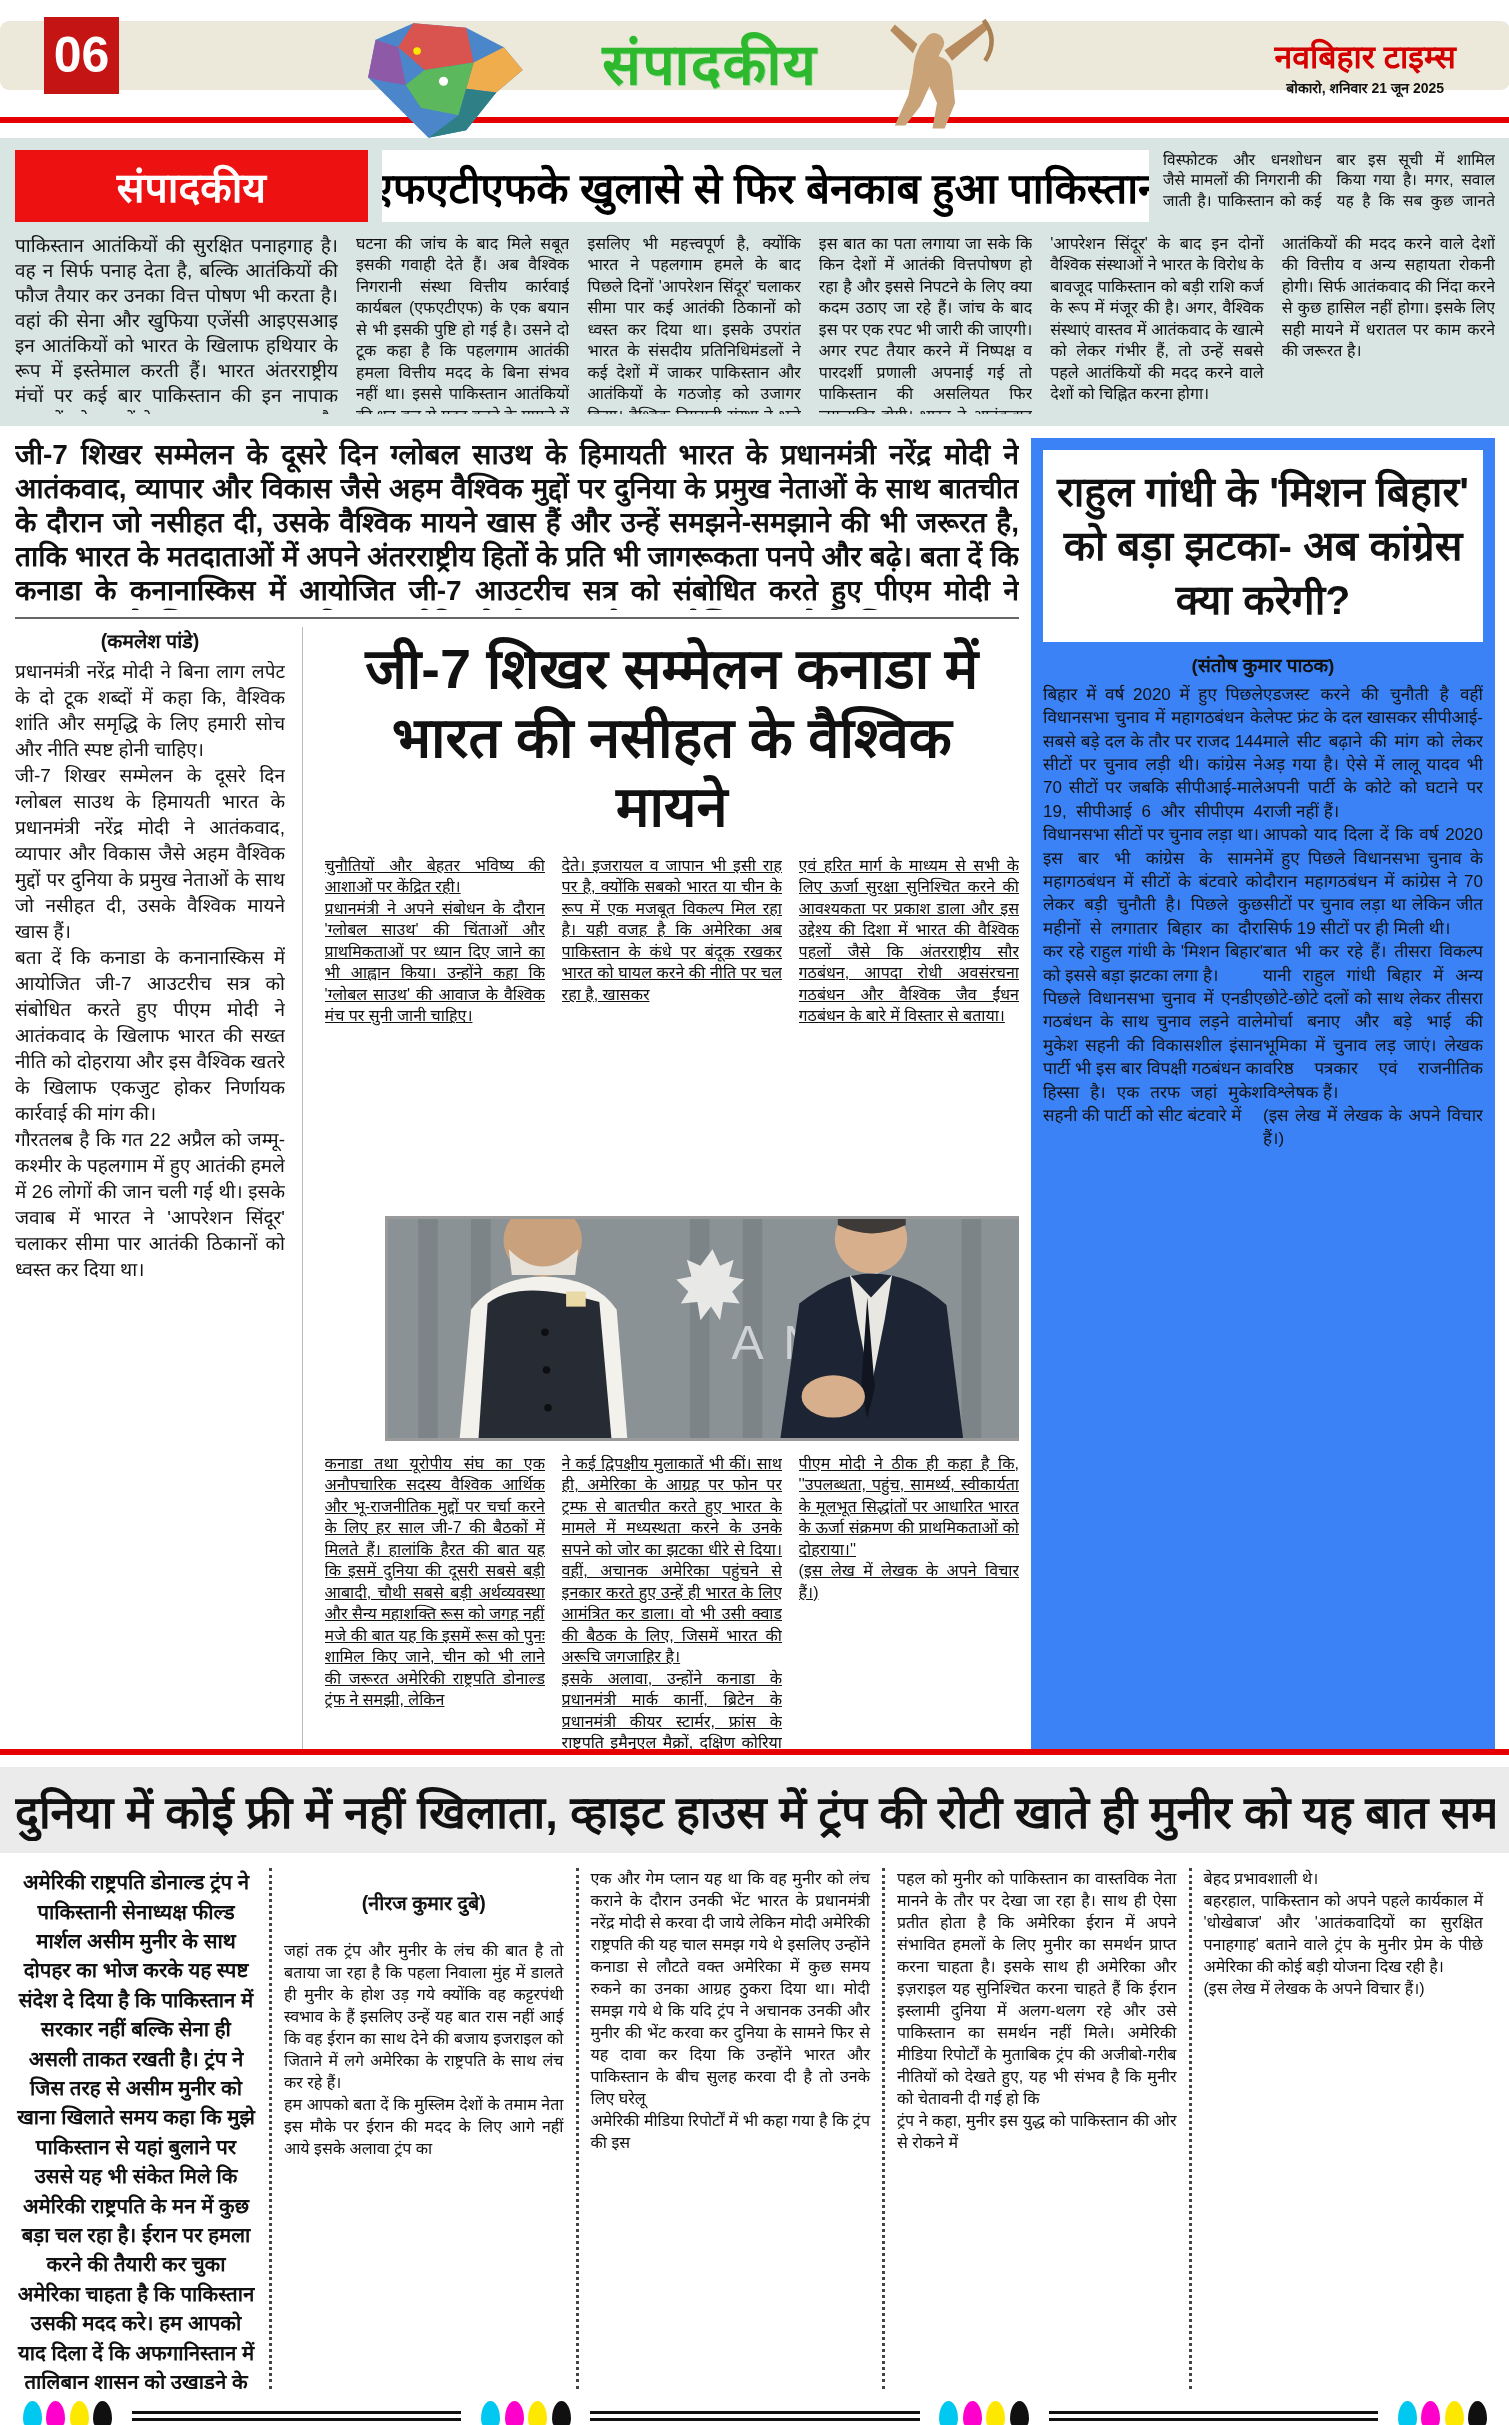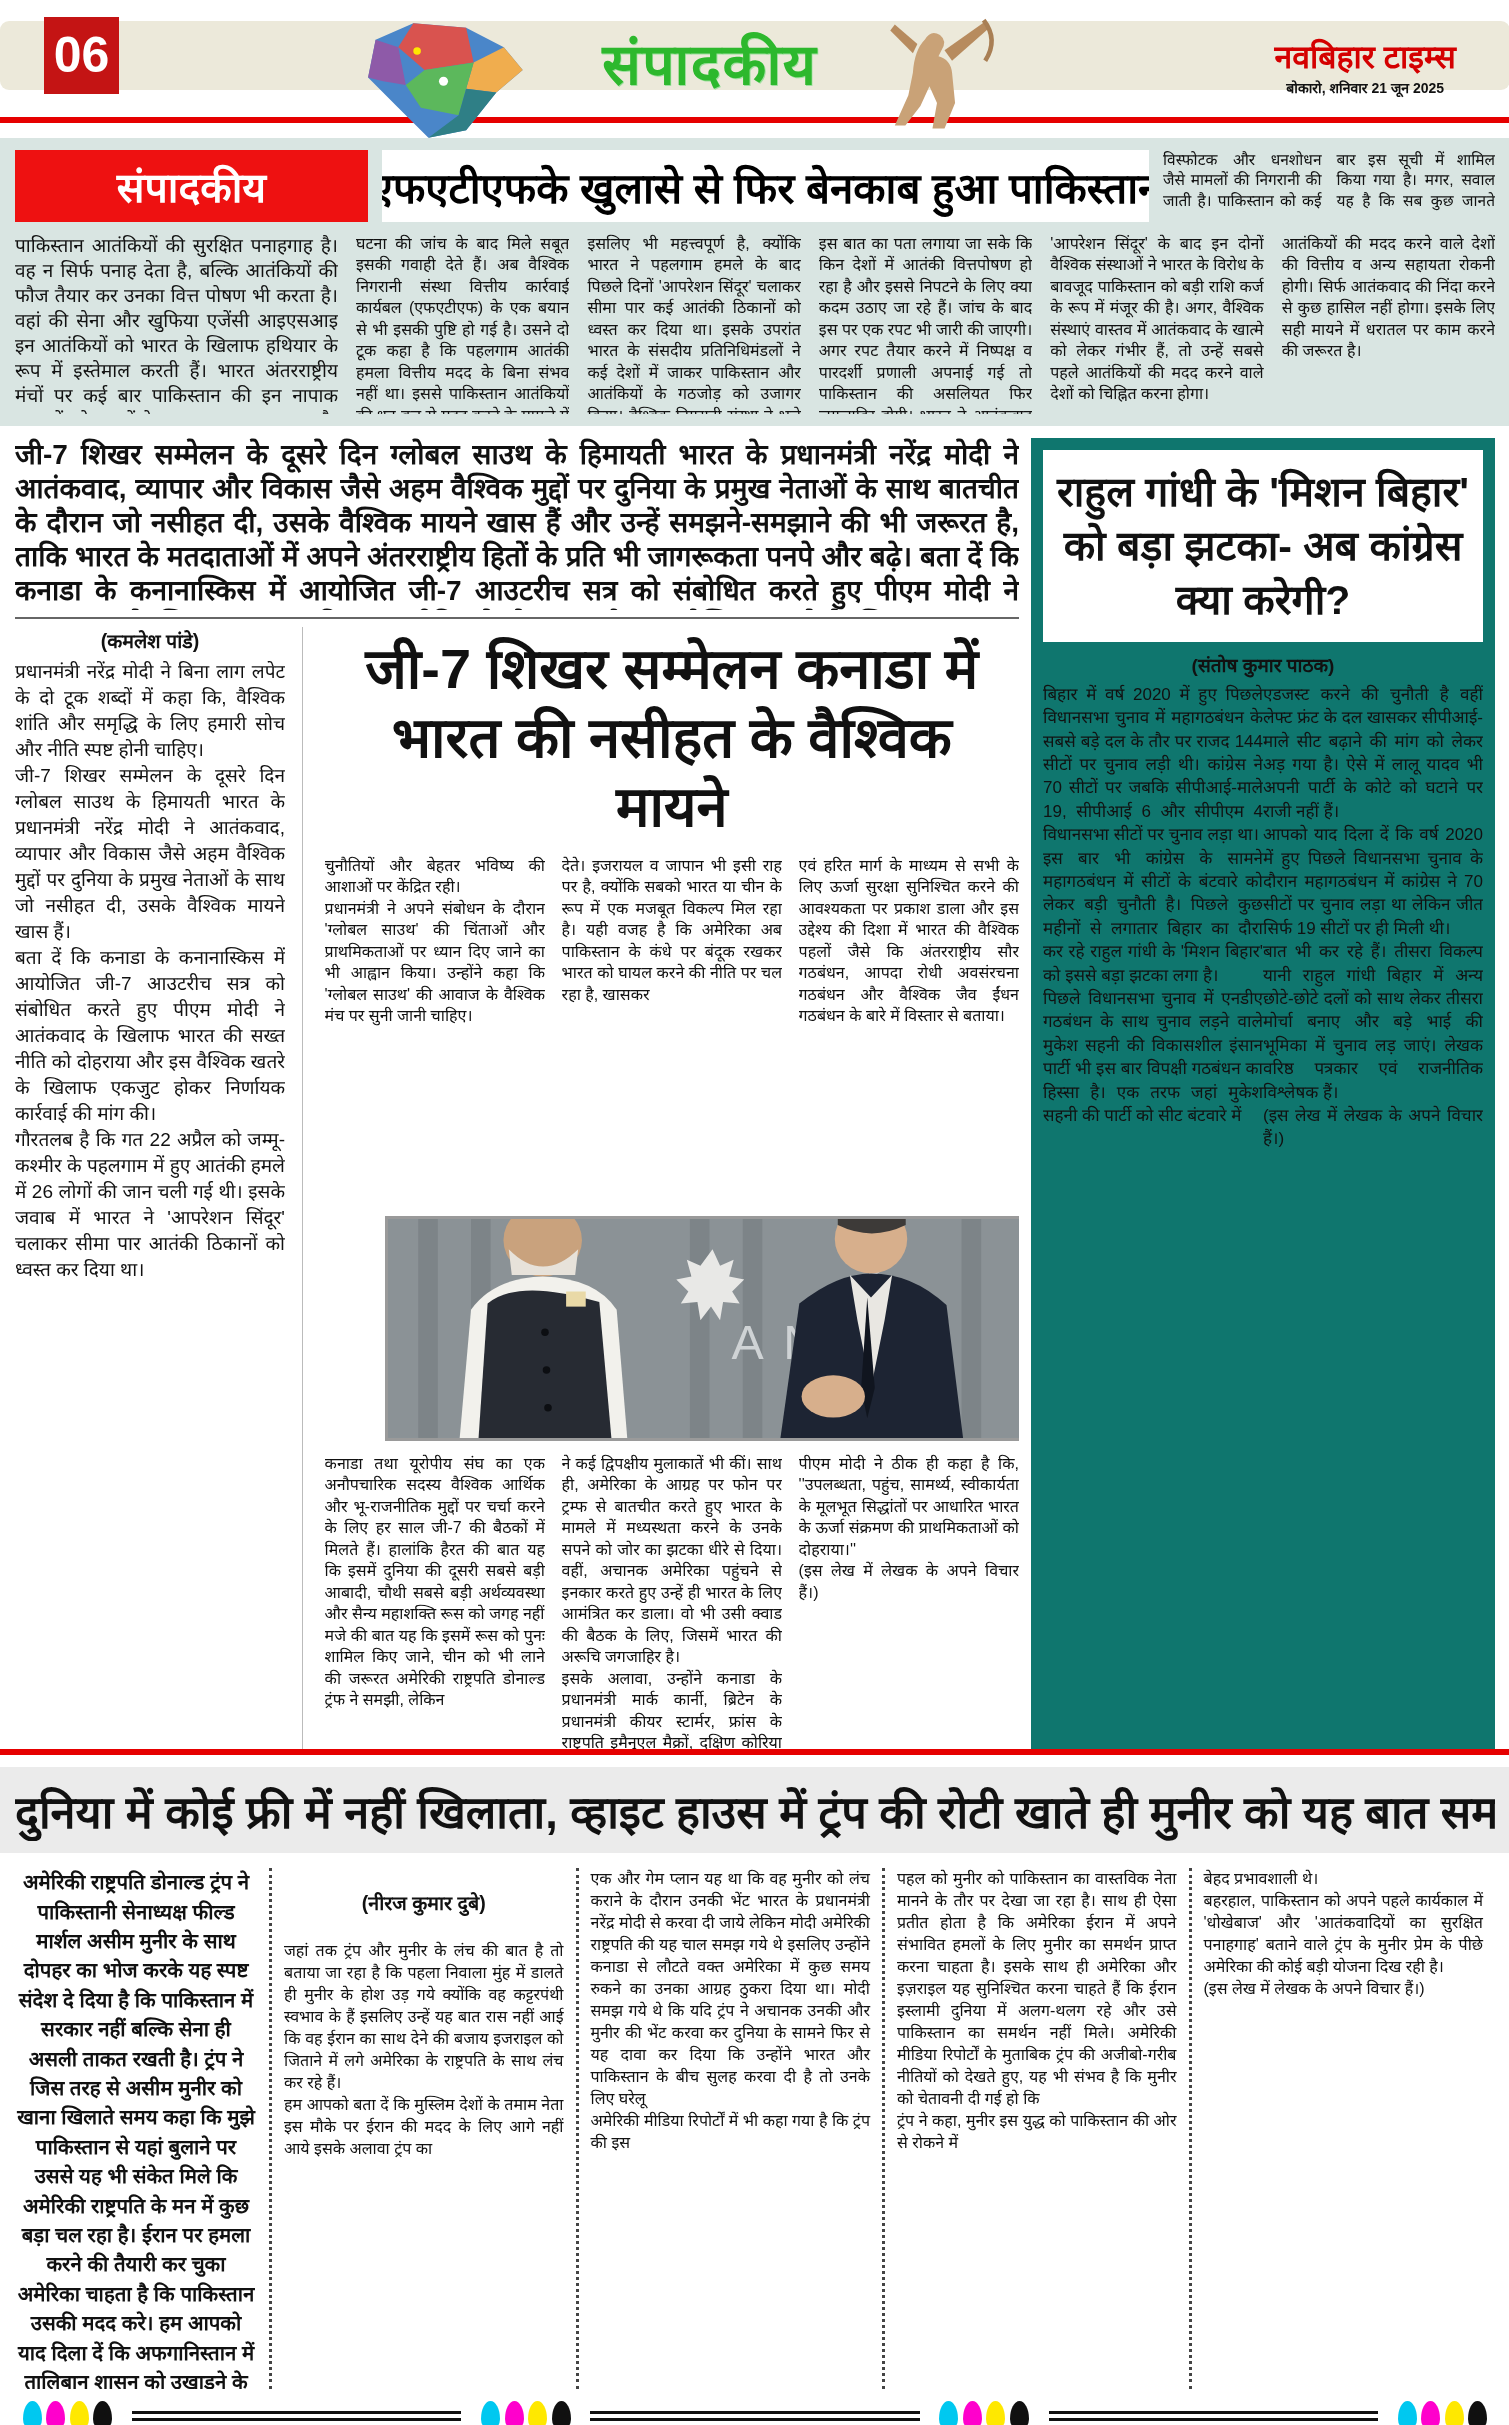--- a/index.html
+++ b/index.html
@@ -43,27 +43,27 @@
   .intro-bold{font-size:28px;line-height:34px;font-weight:bold;text-align:justify;
     height:172px;overflow:hidden;}
   .mid-divider{border-top:2.3px solid #666;margin-top:7.5px;}
   .mid-flex{display:flex;gap:16.6px;flex:1;margin-top:7.5px;overflow:hidden;}
   .mid-leftcol{flex:0 0 270px;font-size:19px;line-height:26px;text-align:justify;overflow:hidden;}
   .byline{text-align:center;font-weight:bold;font-size:19.6px;margin:1.5px 0 4.5px;}
   .prewrap{white-space:pre-line;}
   .mid-center{flex:1;display:flex;flex-direction:column;overflow:hidden;border-left:0.8px solid #bbb;padding-left:22px;}
   .mid-headline{text-align:center;font-size:56px;line-height:69px;font-weight:bold;padding:7.5px 15px 3px;}
   .mid-cols{display:flex;gap:16.6px;height:349px;overflow:hidden;margin-top:10.6px;}
-  .mid-col{flex:1;font-size:16px;line-height:21.5px;text-align:justify;overflow:hidden;white-space:pre-line;}
+  .mid-col{flex:1;font-size:16px;line-height:21.5px;text-align:justify;overflow:hidden;white-space:pre-line;text-decoration:underline;}
   .photo-wrap{margin:12px 0 0 60px;width:649px;height:225px;border:3px solid #9a9a9a;
     box-sizing:border-box;background:#98a0a4;overflow:hidden;flex:none;}
   .mid-cols2{display:flex;gap:16.6px;flex:1;overflow:hidden;margin-top:12px;}
 
   
-  .right-aside{flex:1;background:#0f766e;padding:12px 12px 10.6px;display:flex;flex-direction:column;overflow:hidden;}
+  .right-aside{flex:1;background:#3b82f6;padding:12px 12px 10.6px;display:flex;flex-direction:column;overflow:hidden;}
   .aside-headline{background:#fff;text-align:center;font-weight:bold;font-size:41px;line-height:54px;
     padding:15px 6px;}
   .aside-byline{text-align:center;font-weight:bold;font-size:19px;margin:10.6px 0 4.5px;}
   .aside-cols{display:flex;flex:1;overflow:hidden;}
   .aside-col{flex:1;font-size:17px;line-height:23.4px;text-align:justify;overflow:hidden;white-space:pre-line;}
 
   
   .bottom-band{background:#ebebeb;margin-top:12px;padding:13.6px 15px 12px;}
   .bottom-headline{text-align:center;font-size:45px;font-weight:bold;white-space:nowrap;overflow:hidden;}
   .bottom-cols{display:flex;padding:15px 15px 0;height:521px;overflow:hidden;}

